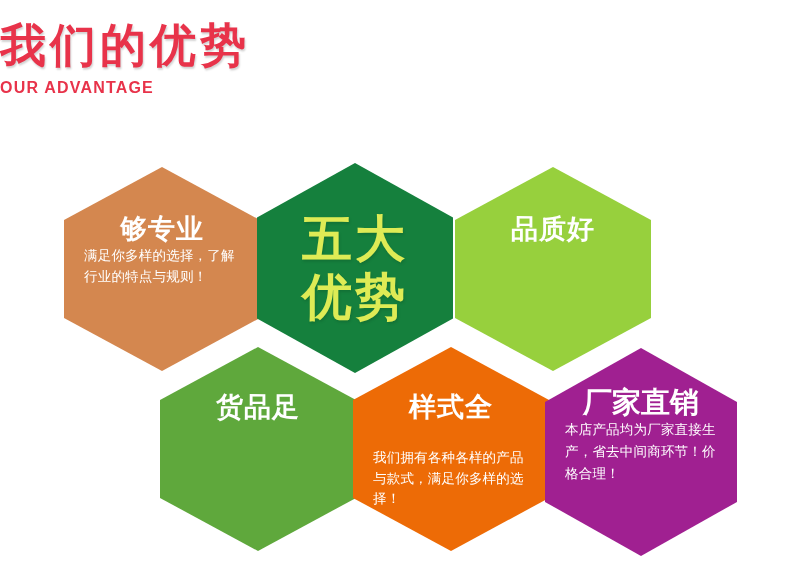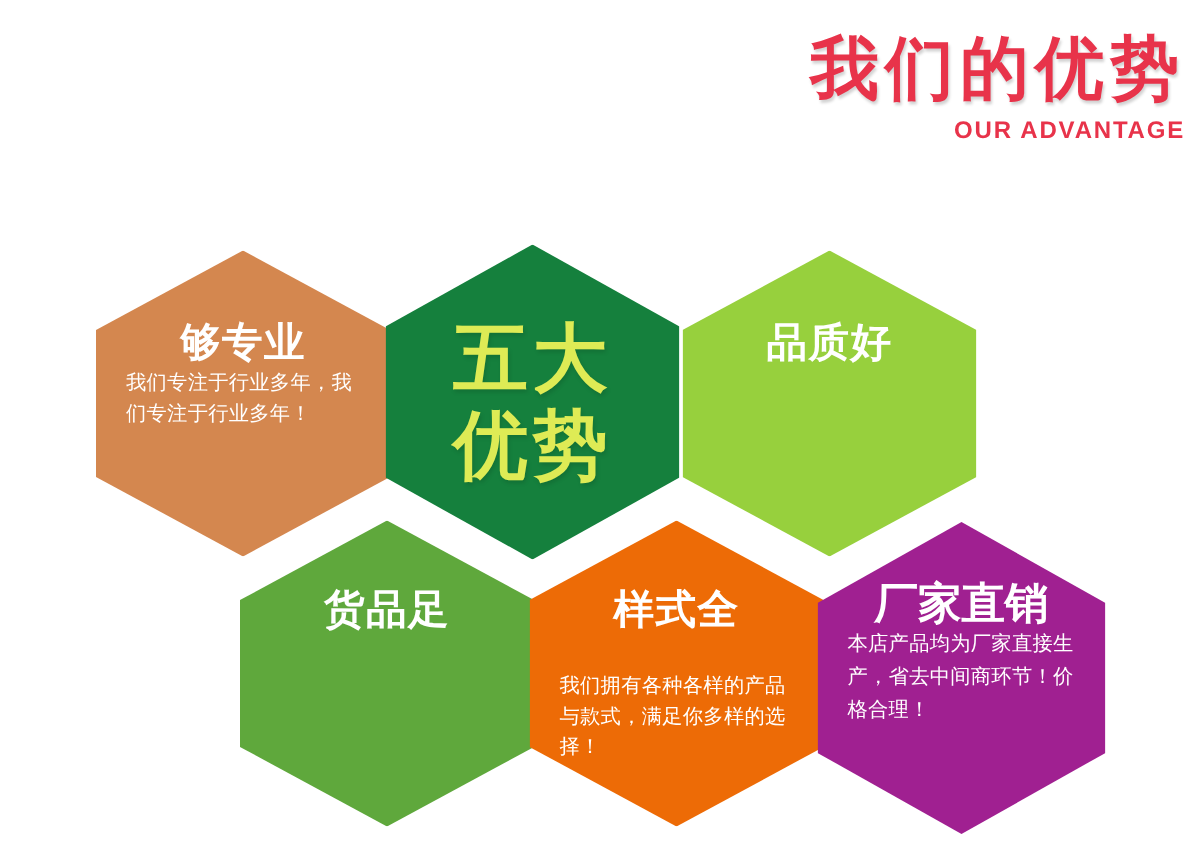--- a/index.html
+++ b/index.html
@@ -19,21 +19,21 @@
     height: 572px;
     background: #ffffff;
   }
 
   
   .header {
     position: absolute;
     top: 18px;
     left: 0;
     width: 790px;
-    text-align: right;
+    text-align: left;
   }
   .title-cn {
     font-size: 46px;
     line-height: 54px;
     font-weight: bold;
     color: #E8334A;
     letter-spacing: 4px;
     font-family: "DejaVu Sans", "Liberation Sans", sans-serif;
     text-shadow: 1px 2px 2px rgba(0,0,0,0.18);
   }
@@ -119,21 +119,21 @@
 
 <div id="stage">
 
   <div class="header">
     <div class="title-cn">我们的优势</div>
     <div class="title-en">OUR ADVANTAGE</div>
   </div>
 
   <div class="hex" id="hex-pro">
     <div class="hex-heading">够专业</div>
-    <div class="hex-body">我们专注于行业多年，我们专注于行业多年！</div>
+    <div class="hex-body">满足你多样的选择，了解行业的特点与规则！</div>
   </div>
 
   <div class="hex" id="hex-center">
     <div class="hex-heading-center">五大</div>
     <div class="hex-heading-center">优势</div>
   </div>
 
   <div class="hex" id="hex-quality">
     <div class="hex-heading">品质好</div>
   </div>

